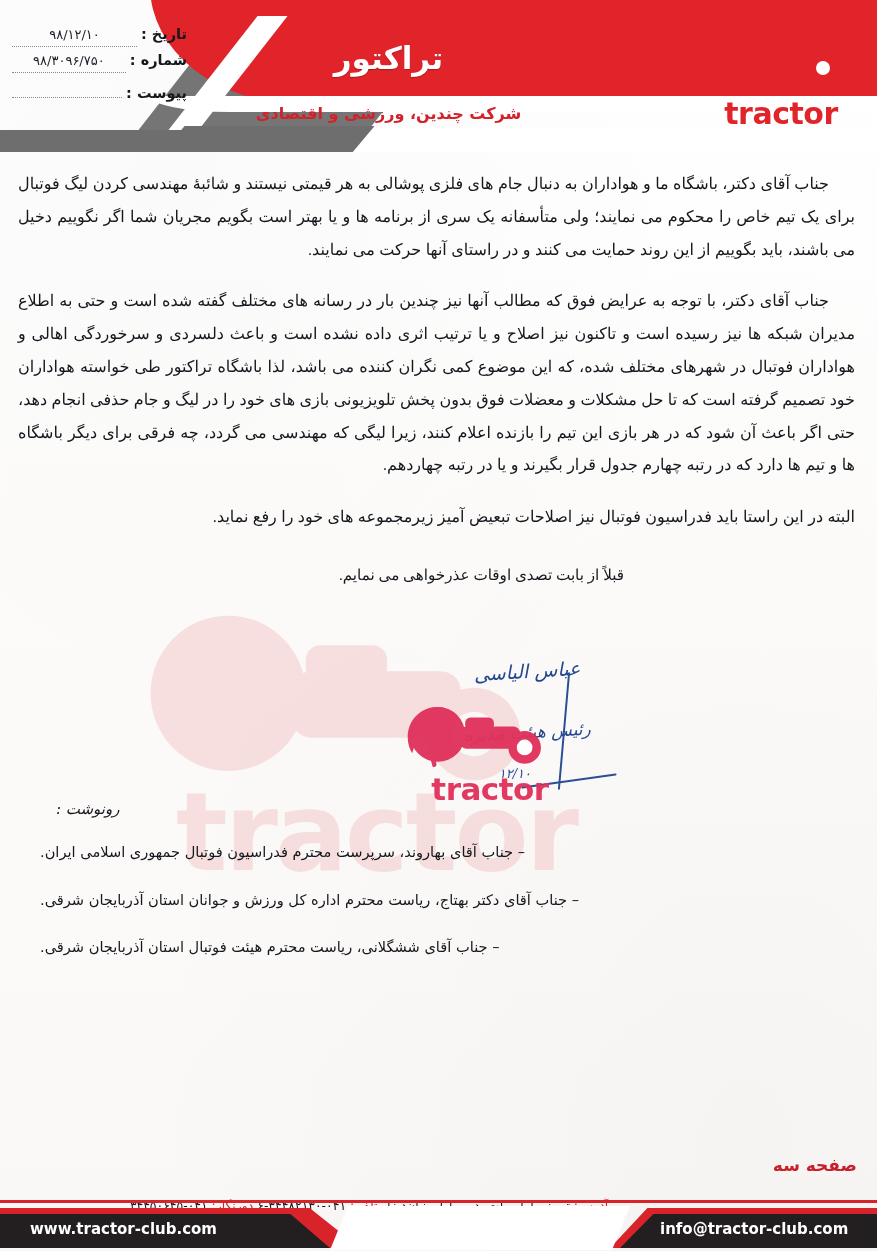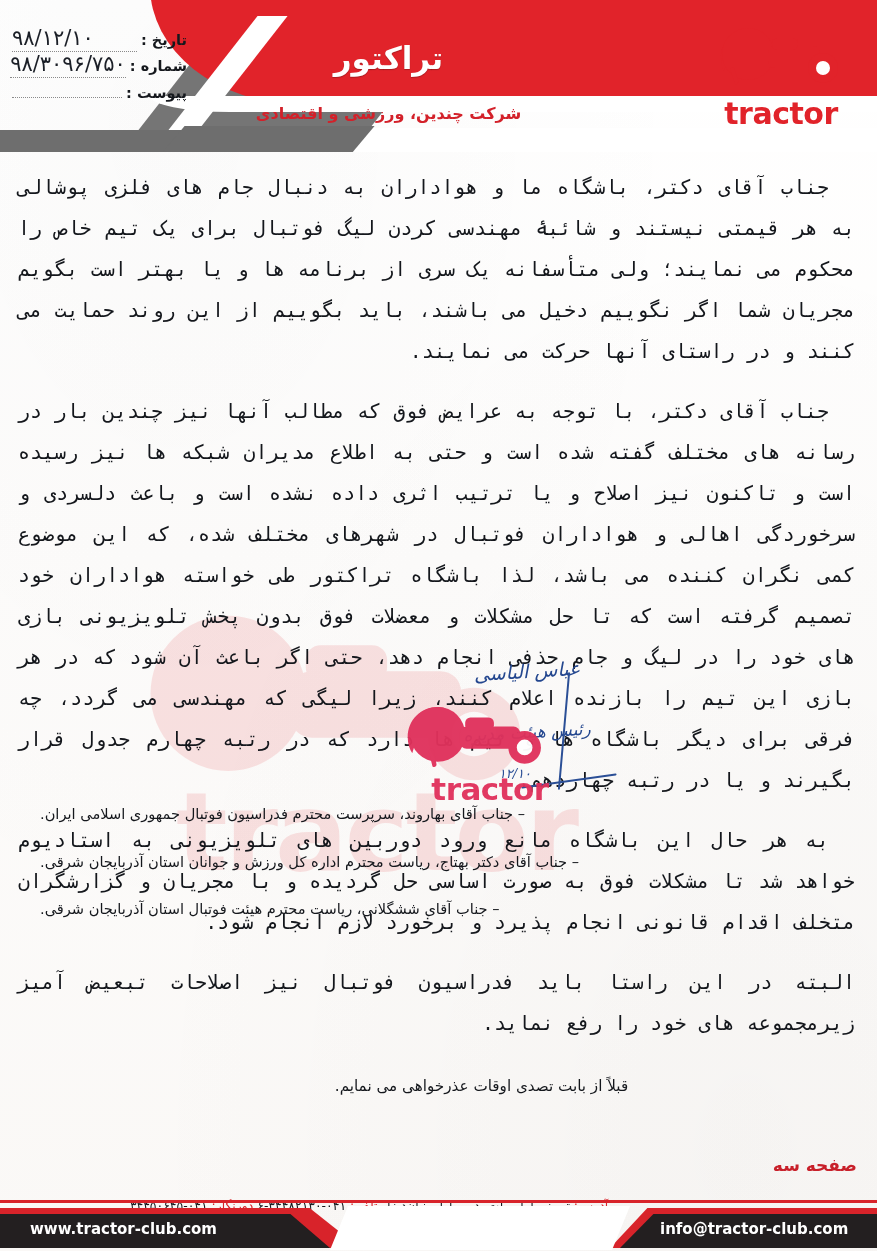--- a/index.html
+++ b/index.html
@@ -69,22 +69,22 @@
   .title-sub{
     position:absolute;top:104px;left:0;width:877px;text-align:center;
     color:#d3212a;font-size:16px;font-weight:bold;
     padding-right:100px;box-sizing:border-box;
   }
   
   .meta{position:absolute;top:26px;right:690px;width:175px;direction:rtl;}
   .meta-row{display:flex;align-items:baseline;gap:4px;height:26px;font-size:14.5px;color:#15181d;}
   .meta-lbl{font-weight:bold;white-space:nowrap;}
   .meta-val{
-    flex:1;border-bottom:1px dotted #8a8a8a;text-align:left;
-    font-size:21px;color:#1b1f27;padding-bottom:1px;min-height:18px;
+    flex:1;border-bottom:1px dotted #8a8a8a;text-align:center;
+    font-size:13px;color:#1b1f27;padding-bottom:1px;min-height:18px;
     letter-spacing:1px;
   }
   
   .hdr-logo{position:absolute;top:26px;left:706px;width:150px;height:106px;}
   .logo-word{
     text-align:center;color:#e1232a;font-weight:bold;font-size:30px;
     letter-spacing:-.5px;margin-top:-4px;font-family:"DejaVu Sans",sans-serif;
   }
   
   .watermark{
@@ -95,28 +95,28 @@
     color:#e1232a;font-weight:bold;font-size:108px;letter-spacing:-3px;
     text-align:center;margin-top:-16px;
   }
   
   .body-wrap{
     position:absolute;top:168px;right:0;width:877px;
     padding:0 22px 0 18px;box-sizing:border-box;direction:rtl;
   }
   p.para{
     margin:0 0 19px 0;
-    font-size:20px;line-height:2.05;color:#14171c;
+    font-size:16px;line-height:2.05;color:#14171c;
     text-align:justify;text-align-last:right;
-    text-indent:26px;font-family:Liberation Mono, monospace;
+    text-indent:26px;font-family:Liberation Sans, sans-serif;
   }
   p.para.noindent{text-indent:0;}
   .closing{
     margin:26px 0 0 0;font-size:15.2px;line-height:2;color:#14171c;
-    text-align:center;padding-left:90px;
+    text-align:center;padding-left:90px;font-family:Liberation Serif, serif;
   }
   
   .sign-block{
     position:absolute;top:660px;right:250px;width:200px;
     text-align:center;color:#24478f;direction:rtl;
   }
   .sign-name{
     font-size:19px;font-family:"DejaVu Serif",serif;font-style:italic;
     transform:rotate(-3.5deg);letter-spacing:1px;
   }
@@ -252,21 +252,20 @@
       <rect x="112" y="18" width="44" height="20" rx="8" fill="#e1232a"></rect>
       <circle cx="203" cy="66" r="25" fill="#e1232a"></circle>
       <circle cx="203" cy="66" r="12" fill="#ffffff"></circle>
     </svg>
     <div class="wm-word">tractor</div>
   </div>
 
   <div class="body-wrap">
     <p class="para">جناب آقای دکتر، باشگاه ما و هواداران به دنبال جام های فلزی پوشالی به هر قیمتی نیستند و شائبۀ مهندسی کردن لیگ فوتبال برای یک تیم خاص را محکوم می نمایند؛ ولی متأسفانه یک سری از برنامه ها و یا بهتر است بگویم مجریان شما اگر نگوییم دخیل می باشند، باید بگوییم از این روند حمایت می کنند و در راستای آنها حرکت می نمایند.</p>
     <p class="para">جناب آقای دکتر، با توجه به عرایض فوق که مطالب آنها نیز چندین بار در رسانه های مختلف گفته شده است و حتی به اطلاع مدیران شبکه ها نیز رسیده است و تاکنون نیز اصلاح و یا ترتیب اثری داده نشده است و باعث دلسردی و سرخوردگی اهالی و هواداران فوتبال در شهرهای مختلف شده، که این موضوع کمی نگران کننده می باشد، لذا باشگاه تراکتور طی خواسته هواداران خود تصمیم گرفته است که تا حل مشکلات و معضلات فوق بدون پخش تلویزیونی بازی های خود را در لیگ و جام حذفی انجام دهد، حتی اگر باعث آن شود که در هر بازی این تیم را بازنده اعلام کنند، زیرا لیگی که مهندسی می گردد، چه فرقی برای دیگر باشگاه ها و تیم ها دارد که در رتبه چهارم جدول قرار بگیرند و یا در رتبه چهاردهم.</p>
-    <p class="para">به هر حال این باشگاه مانع ورود دوربین های تلویزیونی به استادیوم خواهد شد تا مشکلات فوق به صورت اساسی حل گردیده و با مجریان و گزارشگران متخلف اقدام قانونی انجام پذیرد و برخورد لازم انجام شود.</p>
     <p class="para noindent">البته در این راستا باید فدراسیون فوتبال نیز اصلاحات تبعیض آمیز زیرمجموعه های خود را رفع نماید.</p>
     <p class="closing">قبلاً از بابت تصدی اوقات عذرخواهی می نمایم.</p>
   </div>
 
   <div class="sign-block">
     <div class="sign-name">عباس الیاسی</div>
     <div class="sign-title">رئیس هیئت مدیره</div>
     <div class="sign-stroke"></div>
     <div class="sign-stroke2"></div>
     <div class="sign-date">۱۲/۱۰</div>
@@ -279,20 +278,21 @@
       <path fill="#e0325c" d="M56 70c0-4 5-5 8-3l4 22c1 4-3 6-6 4l-6-23z"></path>
       <rect x="104" y="32" width="92" height="34" rx="10" fill="#e0325c"></rect>
       <rect x="112" y="18" width="44" height="20" rx="8" fill="#e0325c"></rect>
       <circle cx="203" cy="64" r="25" fill="#e0325c"></circle>
       <circle cx="203" cy="64" r="12" fill="#ffffff"></circle>
     </svg>
     <div class="stamp-word">tractor</div>
   </div>
 
   <div class="cc">
+    <div class="cc-title">رونوشت :</div>
     <div class="cc-item">– جناب آقای بهاروند، سرپرست محترم فدراسیون فوتبال جمهوری اسلامی ایران.</div>
     <div class="cc-item">– جناب آقای دکتر بهتاج، ریاست محترم اداره کل ورزش و جوانان استان آذربایجان شرقی.</div>
     <div class="cc-item">– جناب آقای ششگلانی، ریاست محترم هیئت فوتبال استان آذربایجان شرقی.</div>
   </div>
 
   <div class="page-label">صفحه سه</div>
 
   <div class="footer">
     <div class="ft-addr">
       <span class="k">آدرس:</span>

